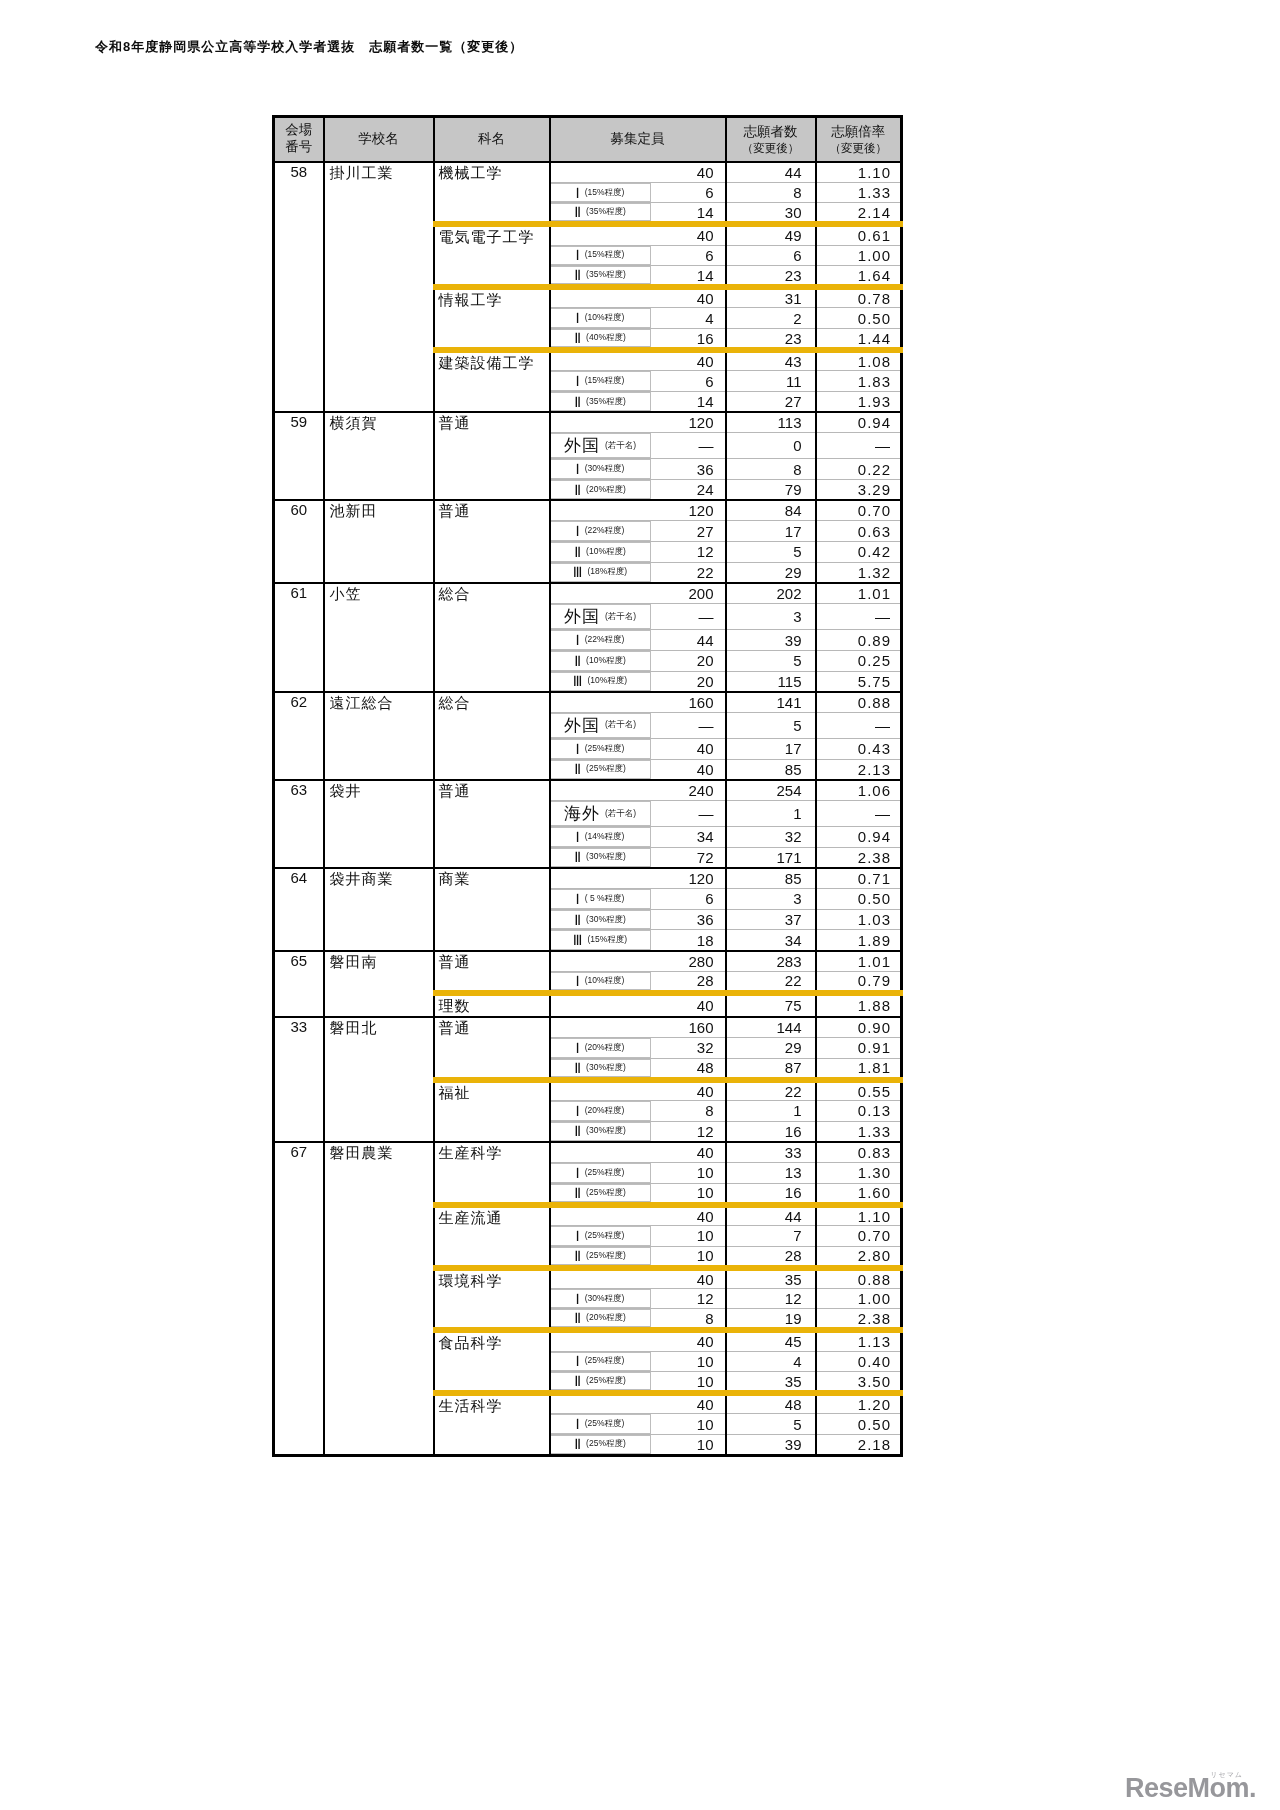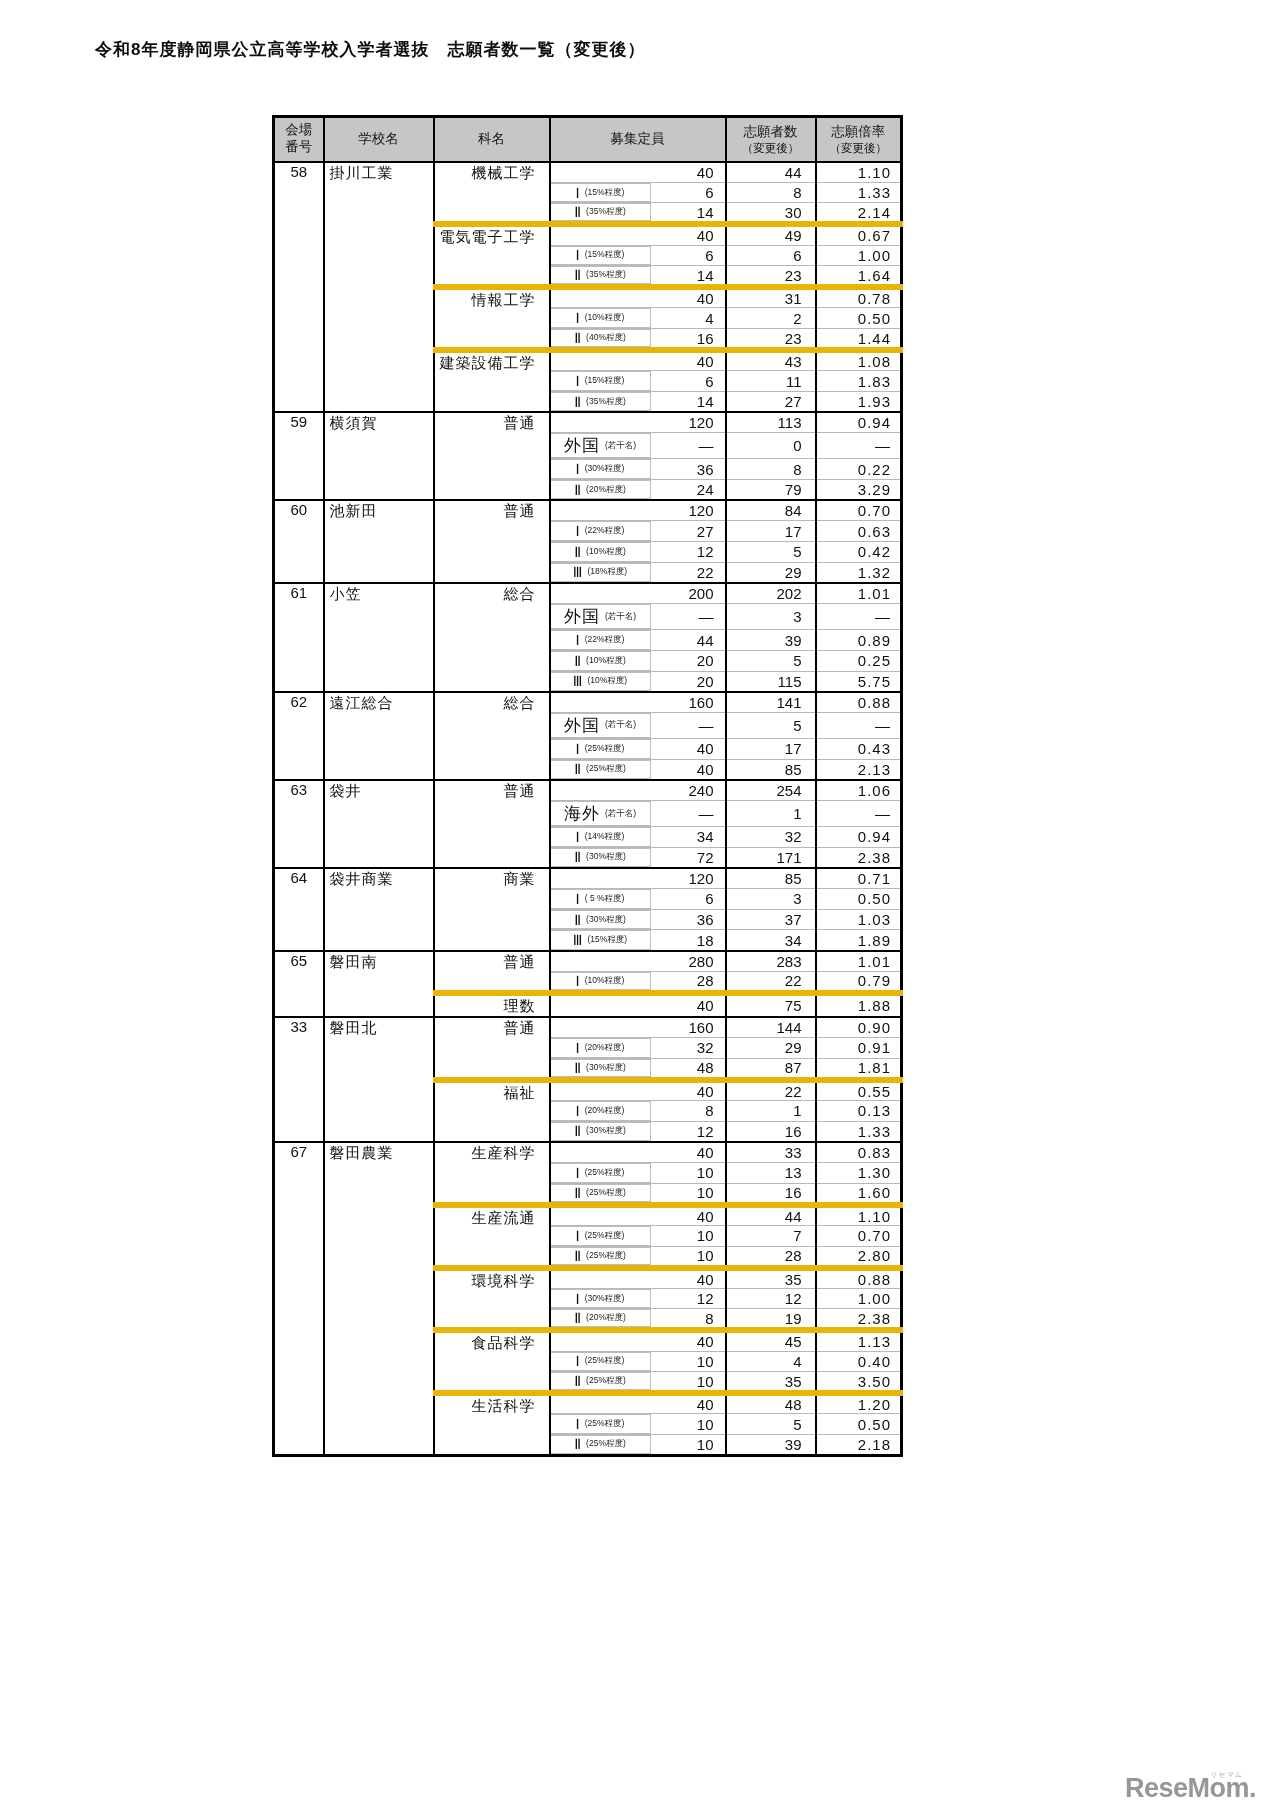--- a/index.html
+++ b/index.html
@@ -4,21 +4,21 @@
 <style>
   html,body{margin:0;padding:0;}
   body{
     width:1280px;height:1810px;position:relative;background:#ffffff;
     font-family:"Liberation Serif","DejaVu Serif",serif;color:#111;
     overflow:hidden;
   }
   .doc-title{
     position:absolute;left:95px;top:38px;
     font-family:"Liberation Sans","DejaVu Sans",sans-serif;
-    font-weight:bold;font-size:17px;letter-spacing:1px;color:#0d0d0d;
+    font-weight:bold;font-size:13px;letter-spacing:1px;color:#0d0d0d;
   }
   table.main-table{
     position:absolute;left:272px;top:115px;
     border-collapse:collapse;table-layout:fixed;
     border:3px solid #000;
     font-family:Liberation Sans, sans-serif;
   }
   .main-table th{
     background:#c6c6c6;border:2px solid #000;border-bottom:2px solid #000;
     font-size:13.5px;font-weight:normal;text-align:center;
@@ -28,21 +28,21 @@
   .main-table td{
     padding:0;height:20.7px;box-sizing:border-box;
     font-size:15px;vertical-align:middle;
     border-left:2px solid #000;border-right:2px solid #000;
   }
   tr.sub-sep > td{border-top:1px solid #b8b8b8;}
   tr.dept-start > td{border-top:6px solid #eab308;}
   tr.group-start > td{border-top:2.5px solid #000;}
   td.venue{ text-align:center;vertical-align:top;padding-top:0;font-size:15px;}
   td.school{vertical-align:top;text-align:left;padding:1px 11px 0 5px;letter-spacing:1px;}
-  td.dept{vertical-align:top;text-align:right;padding:1px 13px 0 4px;letter-spacing:1px;margin-top:36px;}
+  td.dept{vertical-align:top;text-align:left;padding:1px 13px 0 4px;letter-spacing:1px;margin-top:36px;}
   td.cap,td.app,td.ratio{text-align:right;}
   td.app{padding-right:13px;}
   td.ratio{padding-right:9px;letter-spacing:1px;}
   td.cap.main{padding-right:11px;}
   td.cap.sub{padding:0;}
   .capflex{display:flex;height:100%;align-items:stretch;}
   .lblbox{
     width:100px;box-sizing:border-box;
     border:1px solid #bdbdbd;border-left:none;
     display:flex;align-items:center;justify-content:center;gap:5px;
@@ -118,21 +118,21 @@
             <span class="capval">14</span>
           </div>
         </td>
         <td class="app">30</td>
         <td class="ratio">2.14</td>
       </tr>
       <tr class="dept-start">
         <td class="dept" rowspan="3">電気電子工学</td>
         <td class="cap main">40</td>
         <td class="app">49</td>
-        <td class="ratio">0.67</td>
+        <td class="ratio">0.61</td>
       </tr>
       <tr class="sub-sep">
         <td class="cap sub">
           <div class="capflex">
             <div class="lblbox">
               <span class="rn">Ⅰ</span>
               <span class="note">(15%程度)</span>
             </div>
             <span class="capval">6</span>
           </div>

